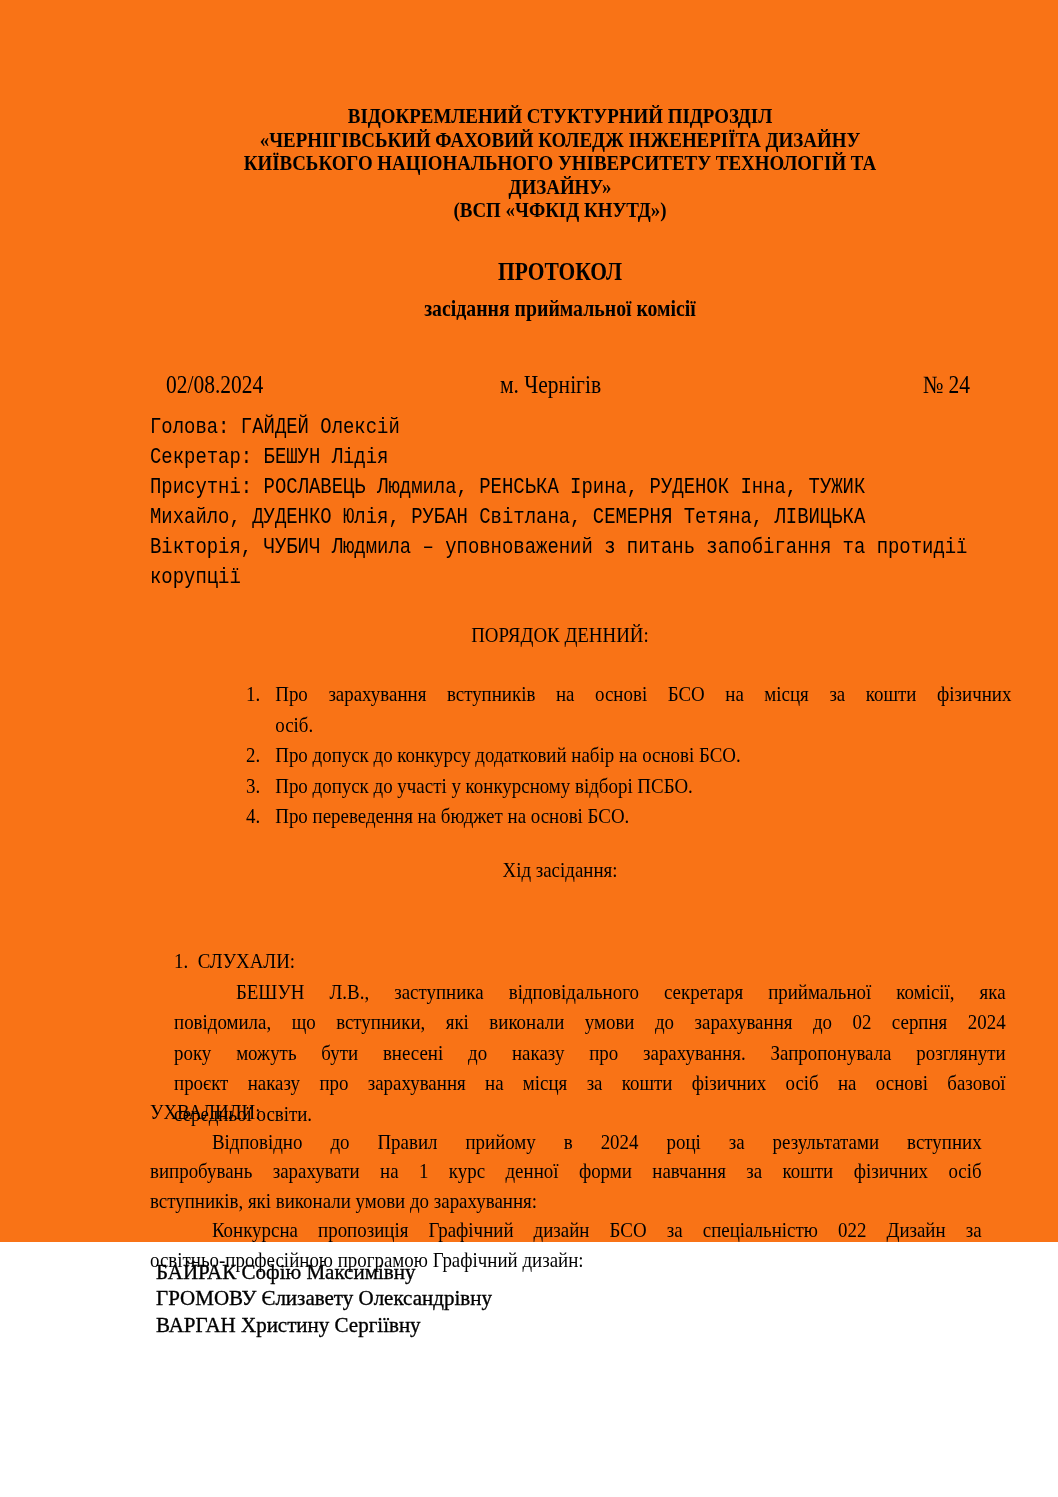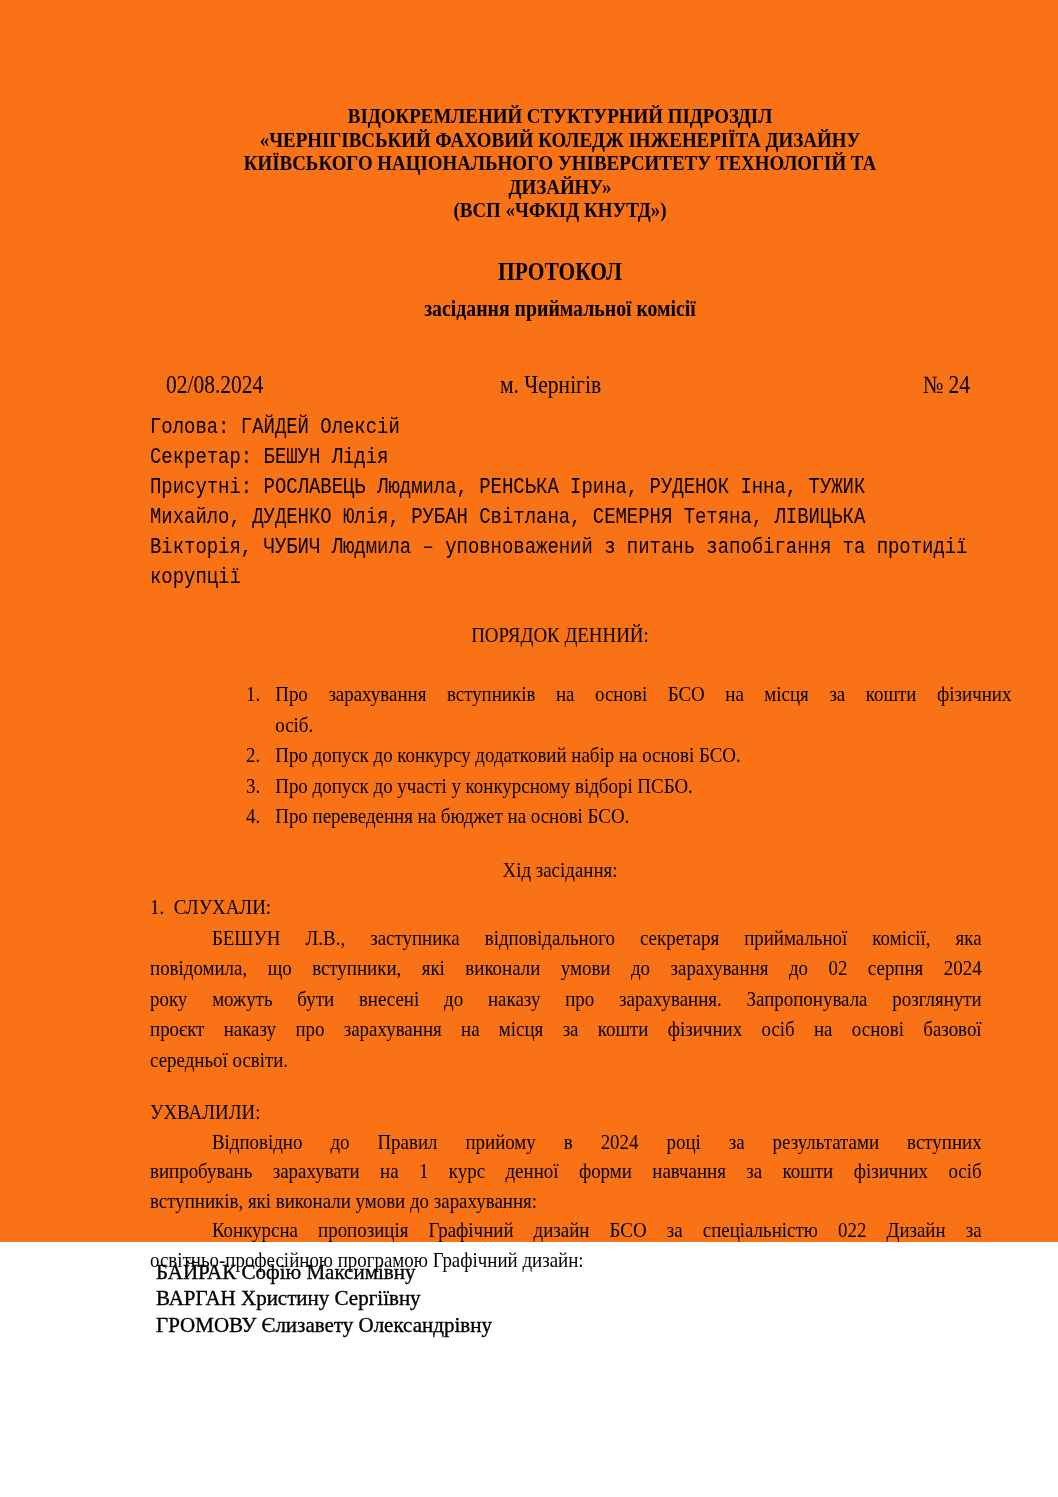--- a/index.html
+++ b/index.html
@@ -126,21 +126,21 @@
       font-size: 22px;
     }
 
     .section {
       position: absolute;
       left: 150px;
       width: 832px;
       font-size: 22px;
       line-height: 30.5px;
     }
-    .sec-listened { top: 892px; }
+    .sec-listened { top: 946px; margin-left: 24px; }
     .sec-decided  { top: 1097px; line-height: 29.5px; }
     .justify { text-align: justify; text-align-last: left; }
 
     .names {
       position: absolute;
       left: 156px;
       top: 1259px;
       width: 700px;
       font-family: Liberation Serif, serif;
       font-size: 21px;
@@ -234,22 +234,22 @@
       <div>освітньо-професійною програмою Графічний дизайн:</div>
     </div>
   </div>
 
   <div class="names">
     <span class="nm">
       <span>БАЙРАК</span>
       <span>Софію Максимівну</span>
     </span>
     <span class="nm">
+      <span>ГРОМОВУ</span>
+      <span>Єлизавету Олександрівну</span>
+    </span>
+    <span class="nm">
       <span>ВАРГАН</span>
       <span>Христину Сергіївну</span>
     </span>
-    <span class="nm">
-      <span>ГРОМОВУ</span>
-      <span>Єлизавету Олександрівну</span>
-    </span>
   </div>
 
 </div>
 
 </body></html>

